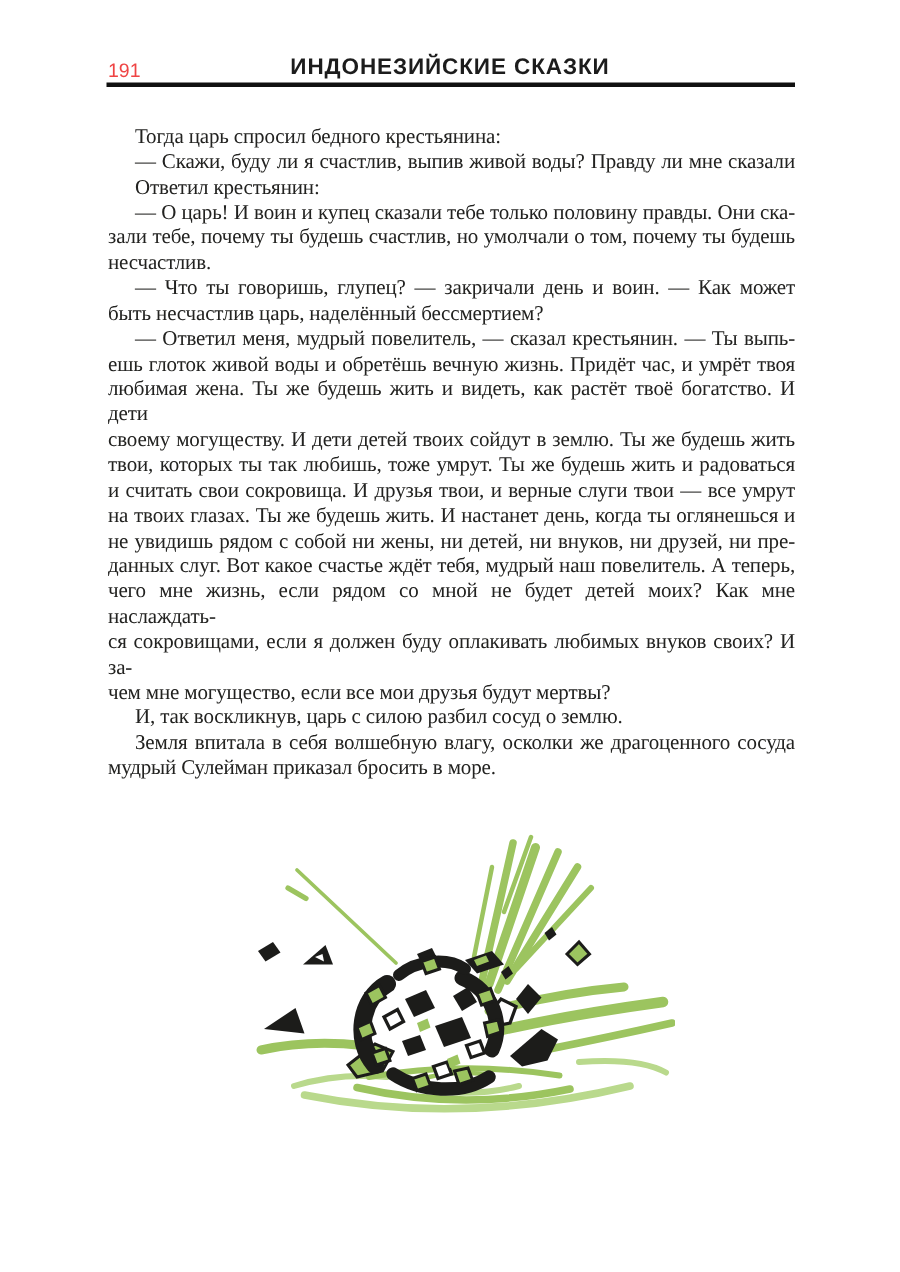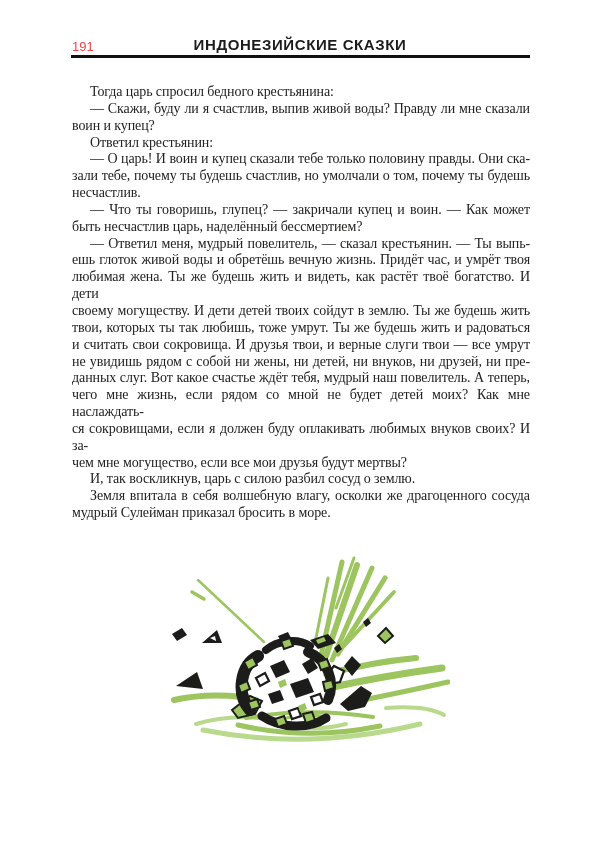--- a/index.html
+++ b/index.html
@@ -68,33 +68,33 @@
 
 <div class="page">
 
   <div class="running-title">ИНДОНЕЗИЙСКИЕ СКАЗКИ</div>
   <div class="page-number">191</div>
   <div class="header-rule"></div>
 
   <div class="text-block" id="text-block">
       <div class="line indent">Тогда царь спросил бедного крестьянина:</div>
       <div class="line indent justify">— Скажи, буду ли я счастлив, выпив живой воды? Правду ли мне сказали</div>
-      <div class="line">воин и купец?</div>
       <div class="line indent">Ответил крестьянин:</div>
       <div class="line indent justify">— О царь! И воин и купец сказали тебе только половину правды. Они ска-</div>
       <div class="line justify">зали тебе, почему ты будешь счастлив, но умолчали о том, почему ты будешь</div>
       <div class="line">несчастлив.</div>
-      <div class="line indent justify">— Что ты говоришь, глупец? — закричали купец и воин. — Как может</div>
+      <div class="line indent justify">— Что ты говоришь, глупец? — закричали день и воин. — Как может</div>
       <div class="line">быть несчастлив царь, наделённый бессмертием?</div>
       <div class="line indent justify">— Ответил меня, мудрый повелитель, — сказал крестьянин. — Ты выпь-</div>
       <div class="line justify">ешь глоток живой воды и обретёшь вечную жизнь. Придёт час, и умрёт твоя</div>
       <div class="line justify">любимая жена. Ты же будешь жить и видеть, как растёт твоё богатство. И дети</div>
       <div class="line justify">своему могуществу. И дети детей твоих сойдут в землю. Ты же будешь жить</div>
       <div class="line justify">твои, которых ты так любишь, тоже умрут. Ты же будешь жить и радоваться</div>
       <div class="line justify">и считать свои сокровища. И друзья твои, и верные слуги твои — все умрут</div>
+      <div class="line justify">на твоих глазах. Ты же будешь жить. И настанет день, когда ты оглянешься и</div>
       <div class="line justify">не увидишь рядом с собой ни жены, ни детей, ни внуков, ни друзей, ни пре-</div>
       <div class="line justify">данных слуг. Вот какое счастье ждёт тебя, мудрый наш повелитель. А теперь,</div>
       <div class="line justify">чего мне жизнь, если рядом со мной не будет детей моих? Как мне наслаждать-</div>
       <div class="line justify">ся сокровищами, если я должен буду оплакивать любимых внуков своих? И за-</div>
       <div class="line">чем мне могущество, если все мои друзья будут мертвы?</div>
       <div class="line indent">И, так воскликнув, царь с силою разбил сосуд о землю.</div>
       <div class="line indent justify">Земля впитала в себя волшебную влагу, осколки же драгоценного сосуда</div>
       <div class="line">мудрый Сулейман приказал бросить в море.</div>
     </div>
 

